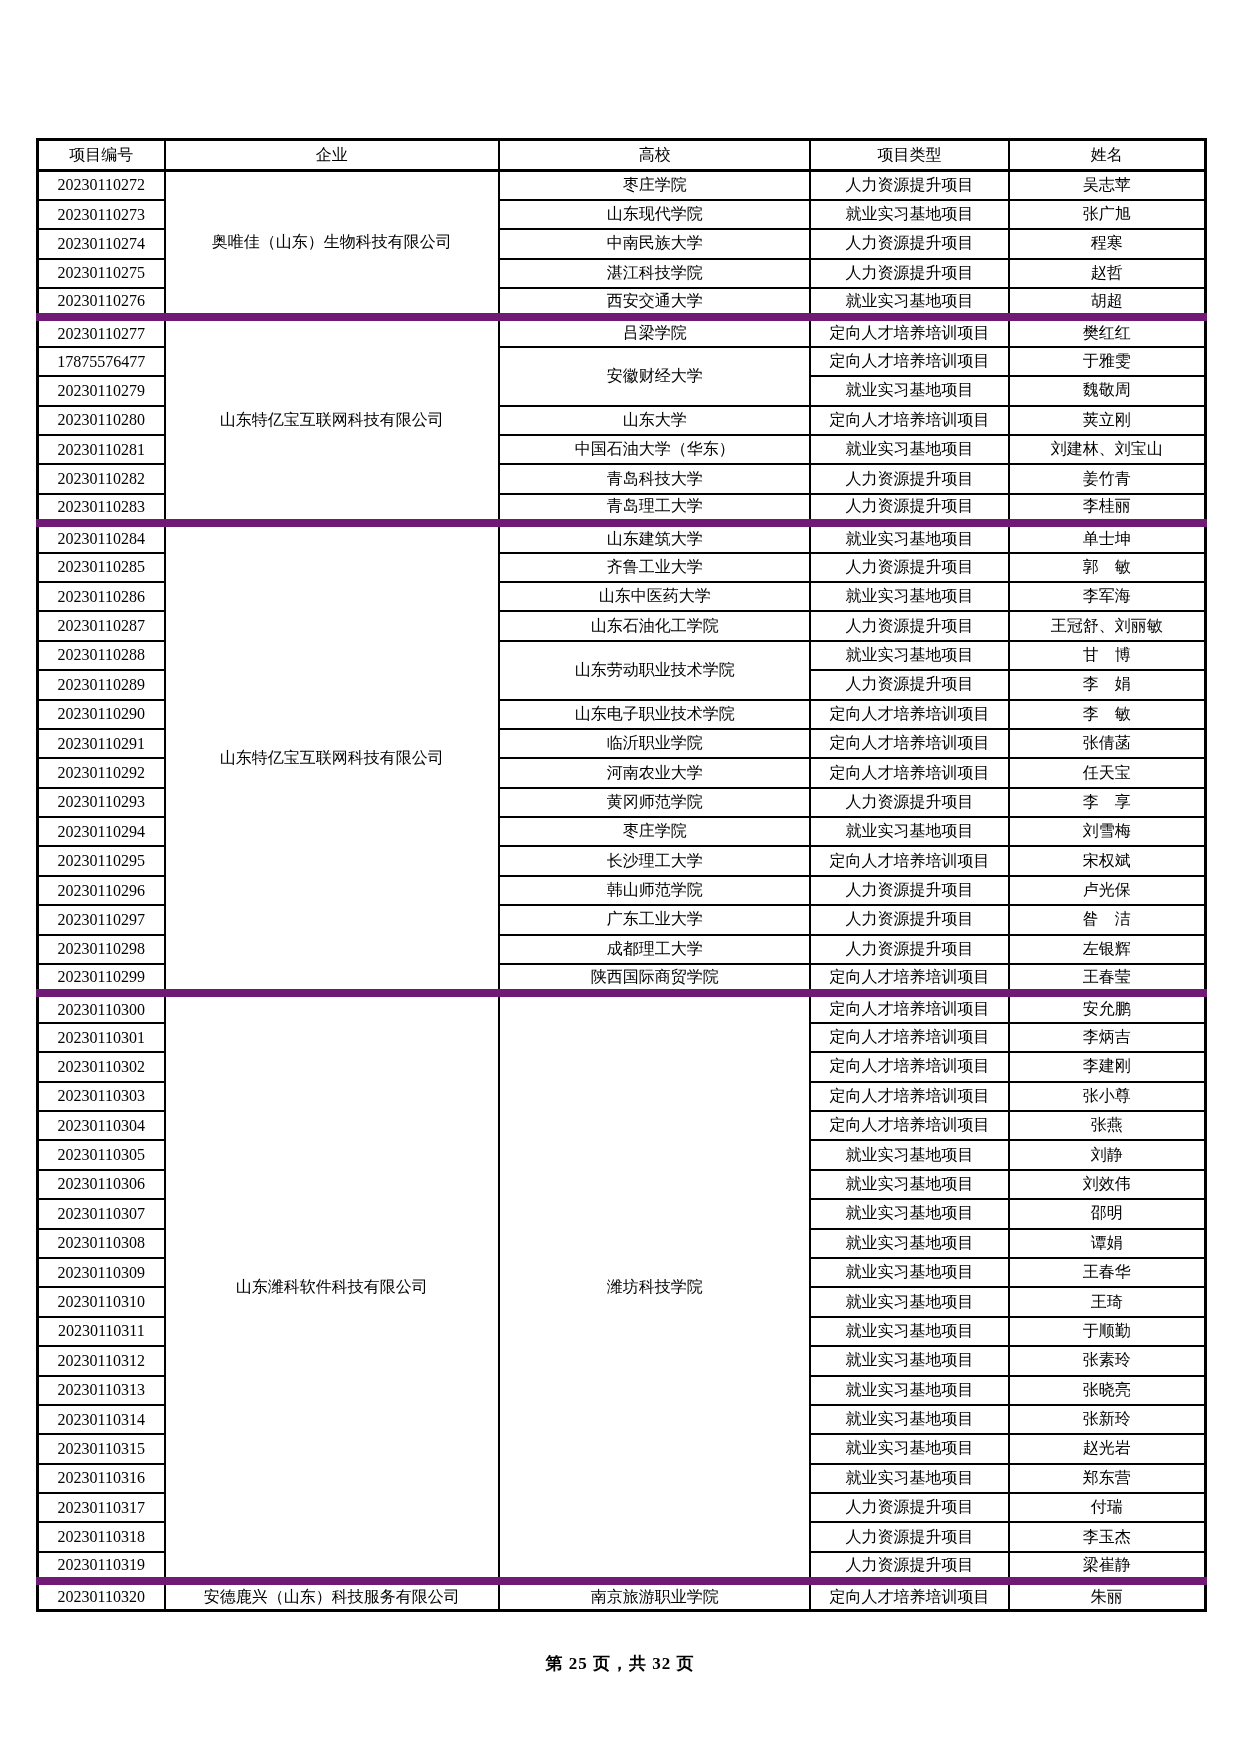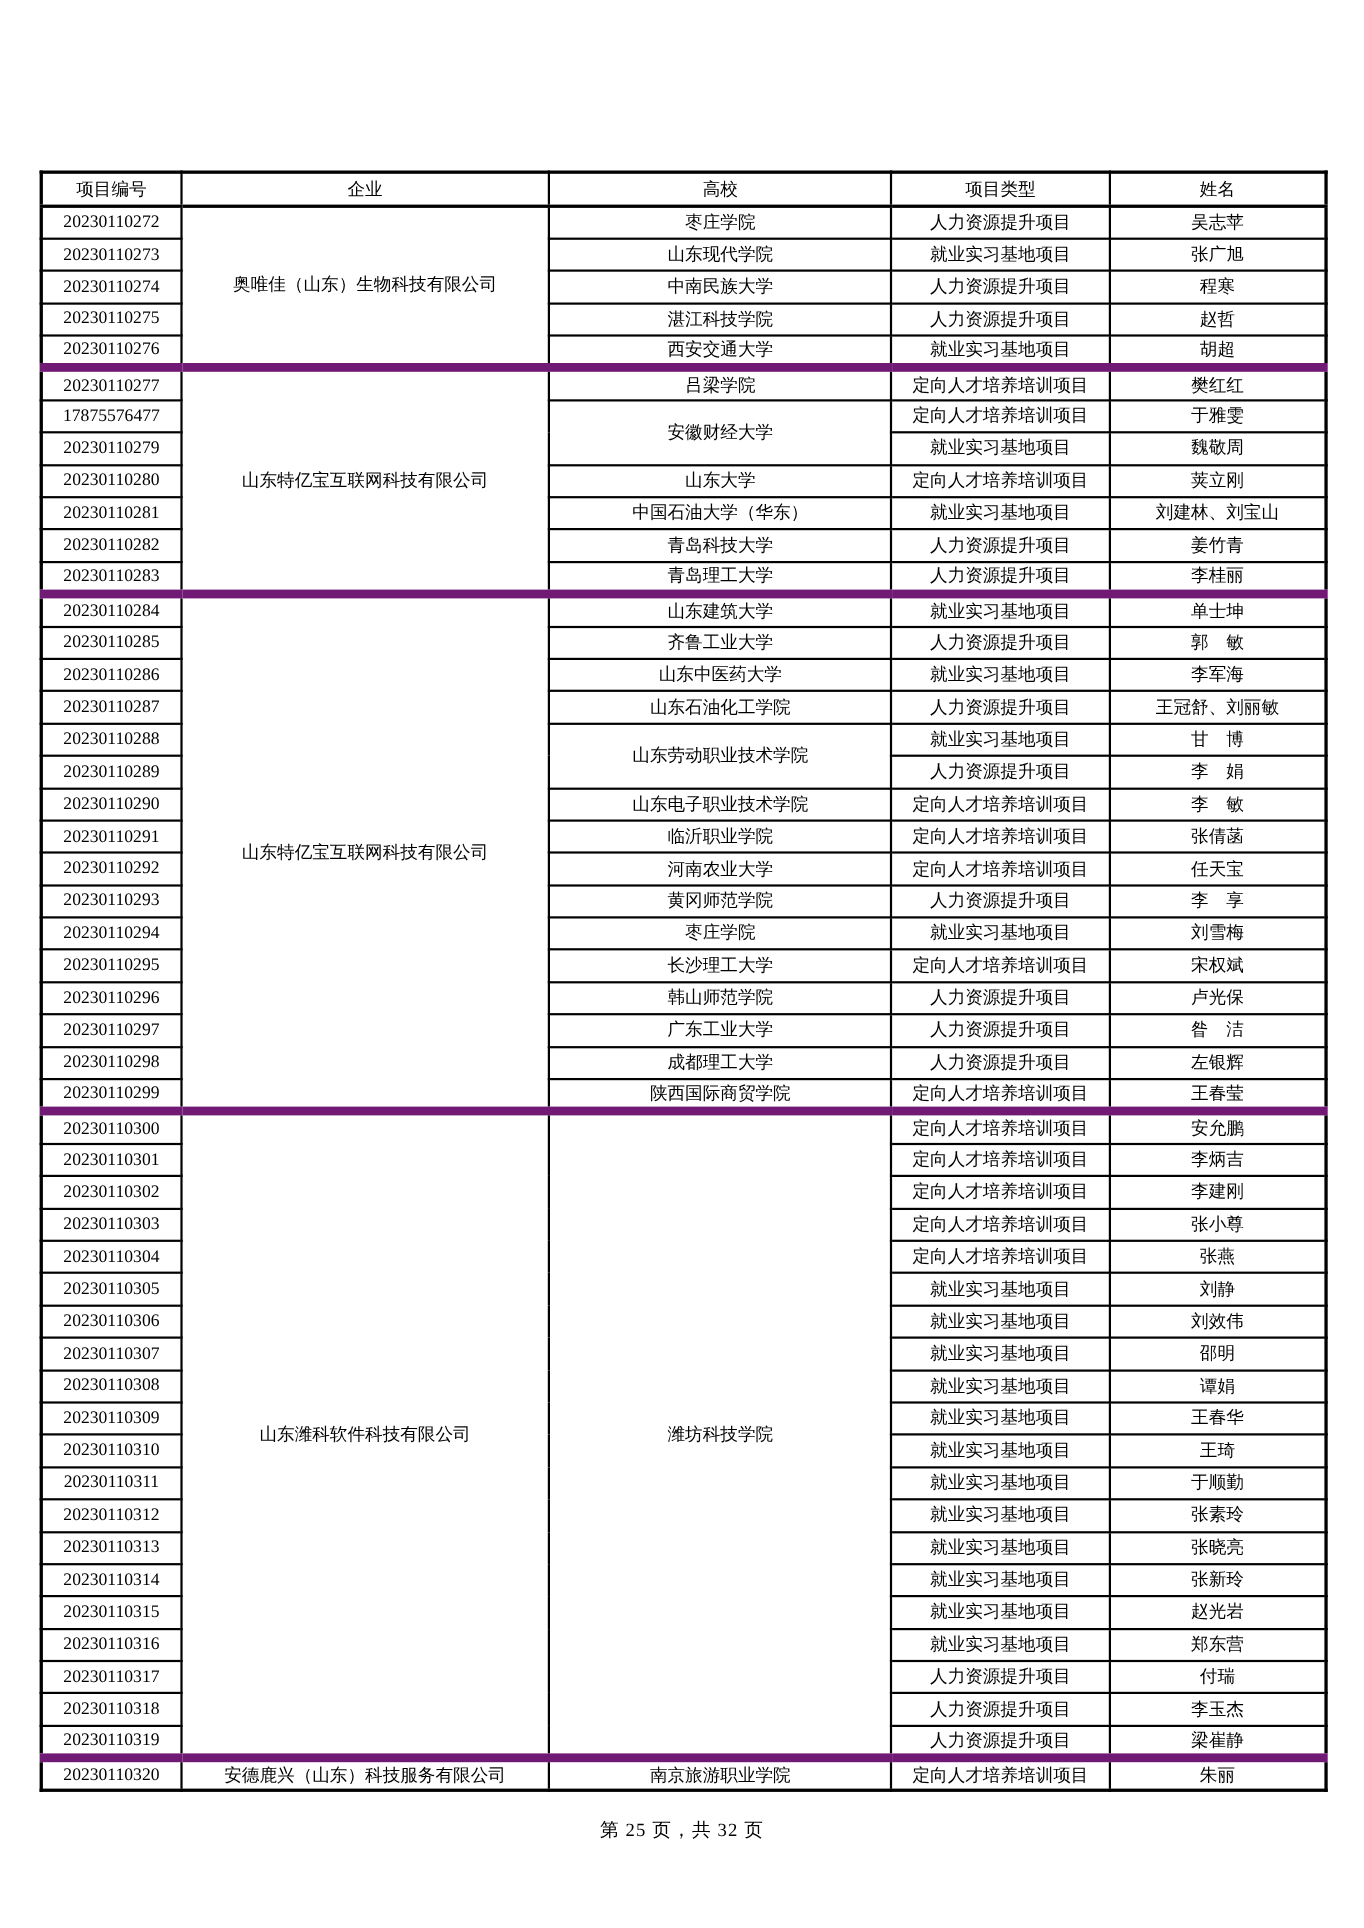--- a/index.html
+++ b/index.html
@@ -10,21 +10,21 @@
   body {
     position: relative;
     width: 1240px;
     height: 1753px;
     font-family: "Liberation Serif", "DejaVu Serif", serif;
     color: #000000;
   }
   .doc-table {
     position: absolute;
     left: 36px;
-    top: 155px;
+    top: 138px;
     width: 1171px;
     border-collapse: collapse;
     table-layout: fixed;
     border: 3px solid #000;
   }
   .doc-table th,
   .doc-table td {
     border: 2px solid #000;
     text-align: center;
     vertical-align: middle;
@@ -44,20 +44,21 @@
   .col-type    { width: 187px; }
   .col-name    { width: 186px; }
   .page-footer {
     position: absolute;
     left: 0;
     top: 1652px;
     width: 1240px;
     text-align: center;
     font-size: 17px;
     letter-spacing: 1px;
+    font-weight: bold;
   }
 </style>
 </head>
 <body>
 
 <table class="doc-table">
   <colgroup>
     <col class="col-id">
     <col class="col-company">
     <col class="col-school">

